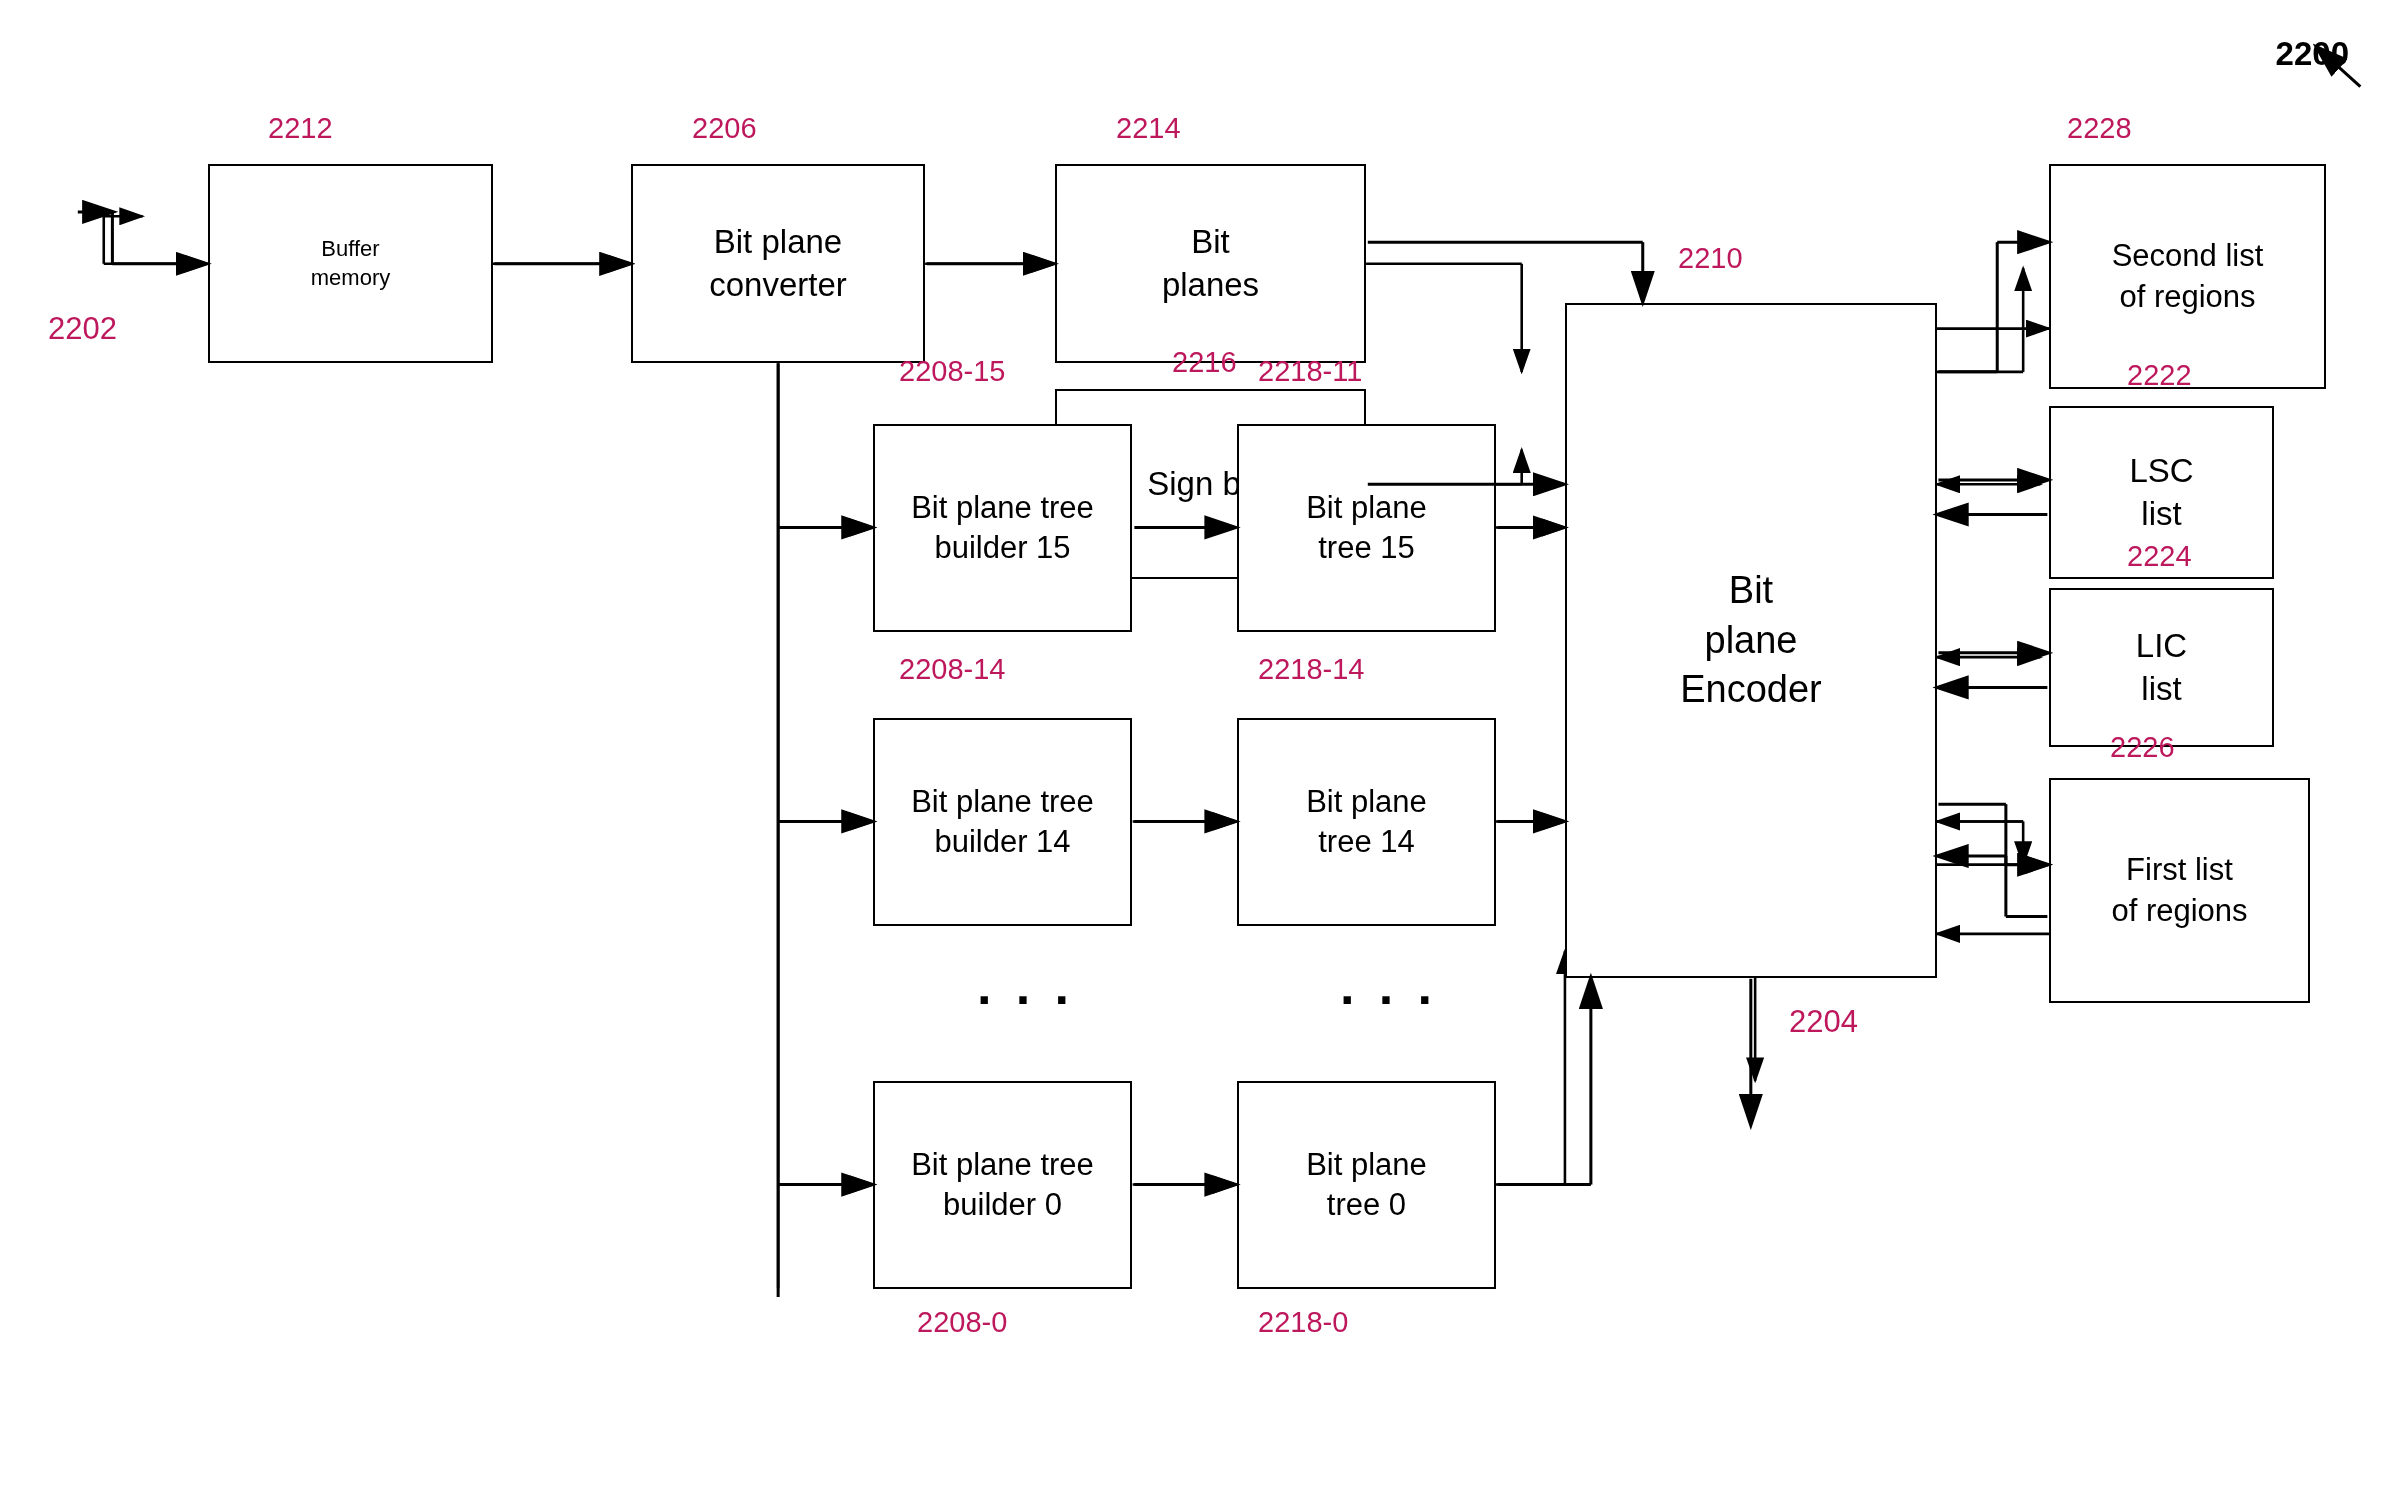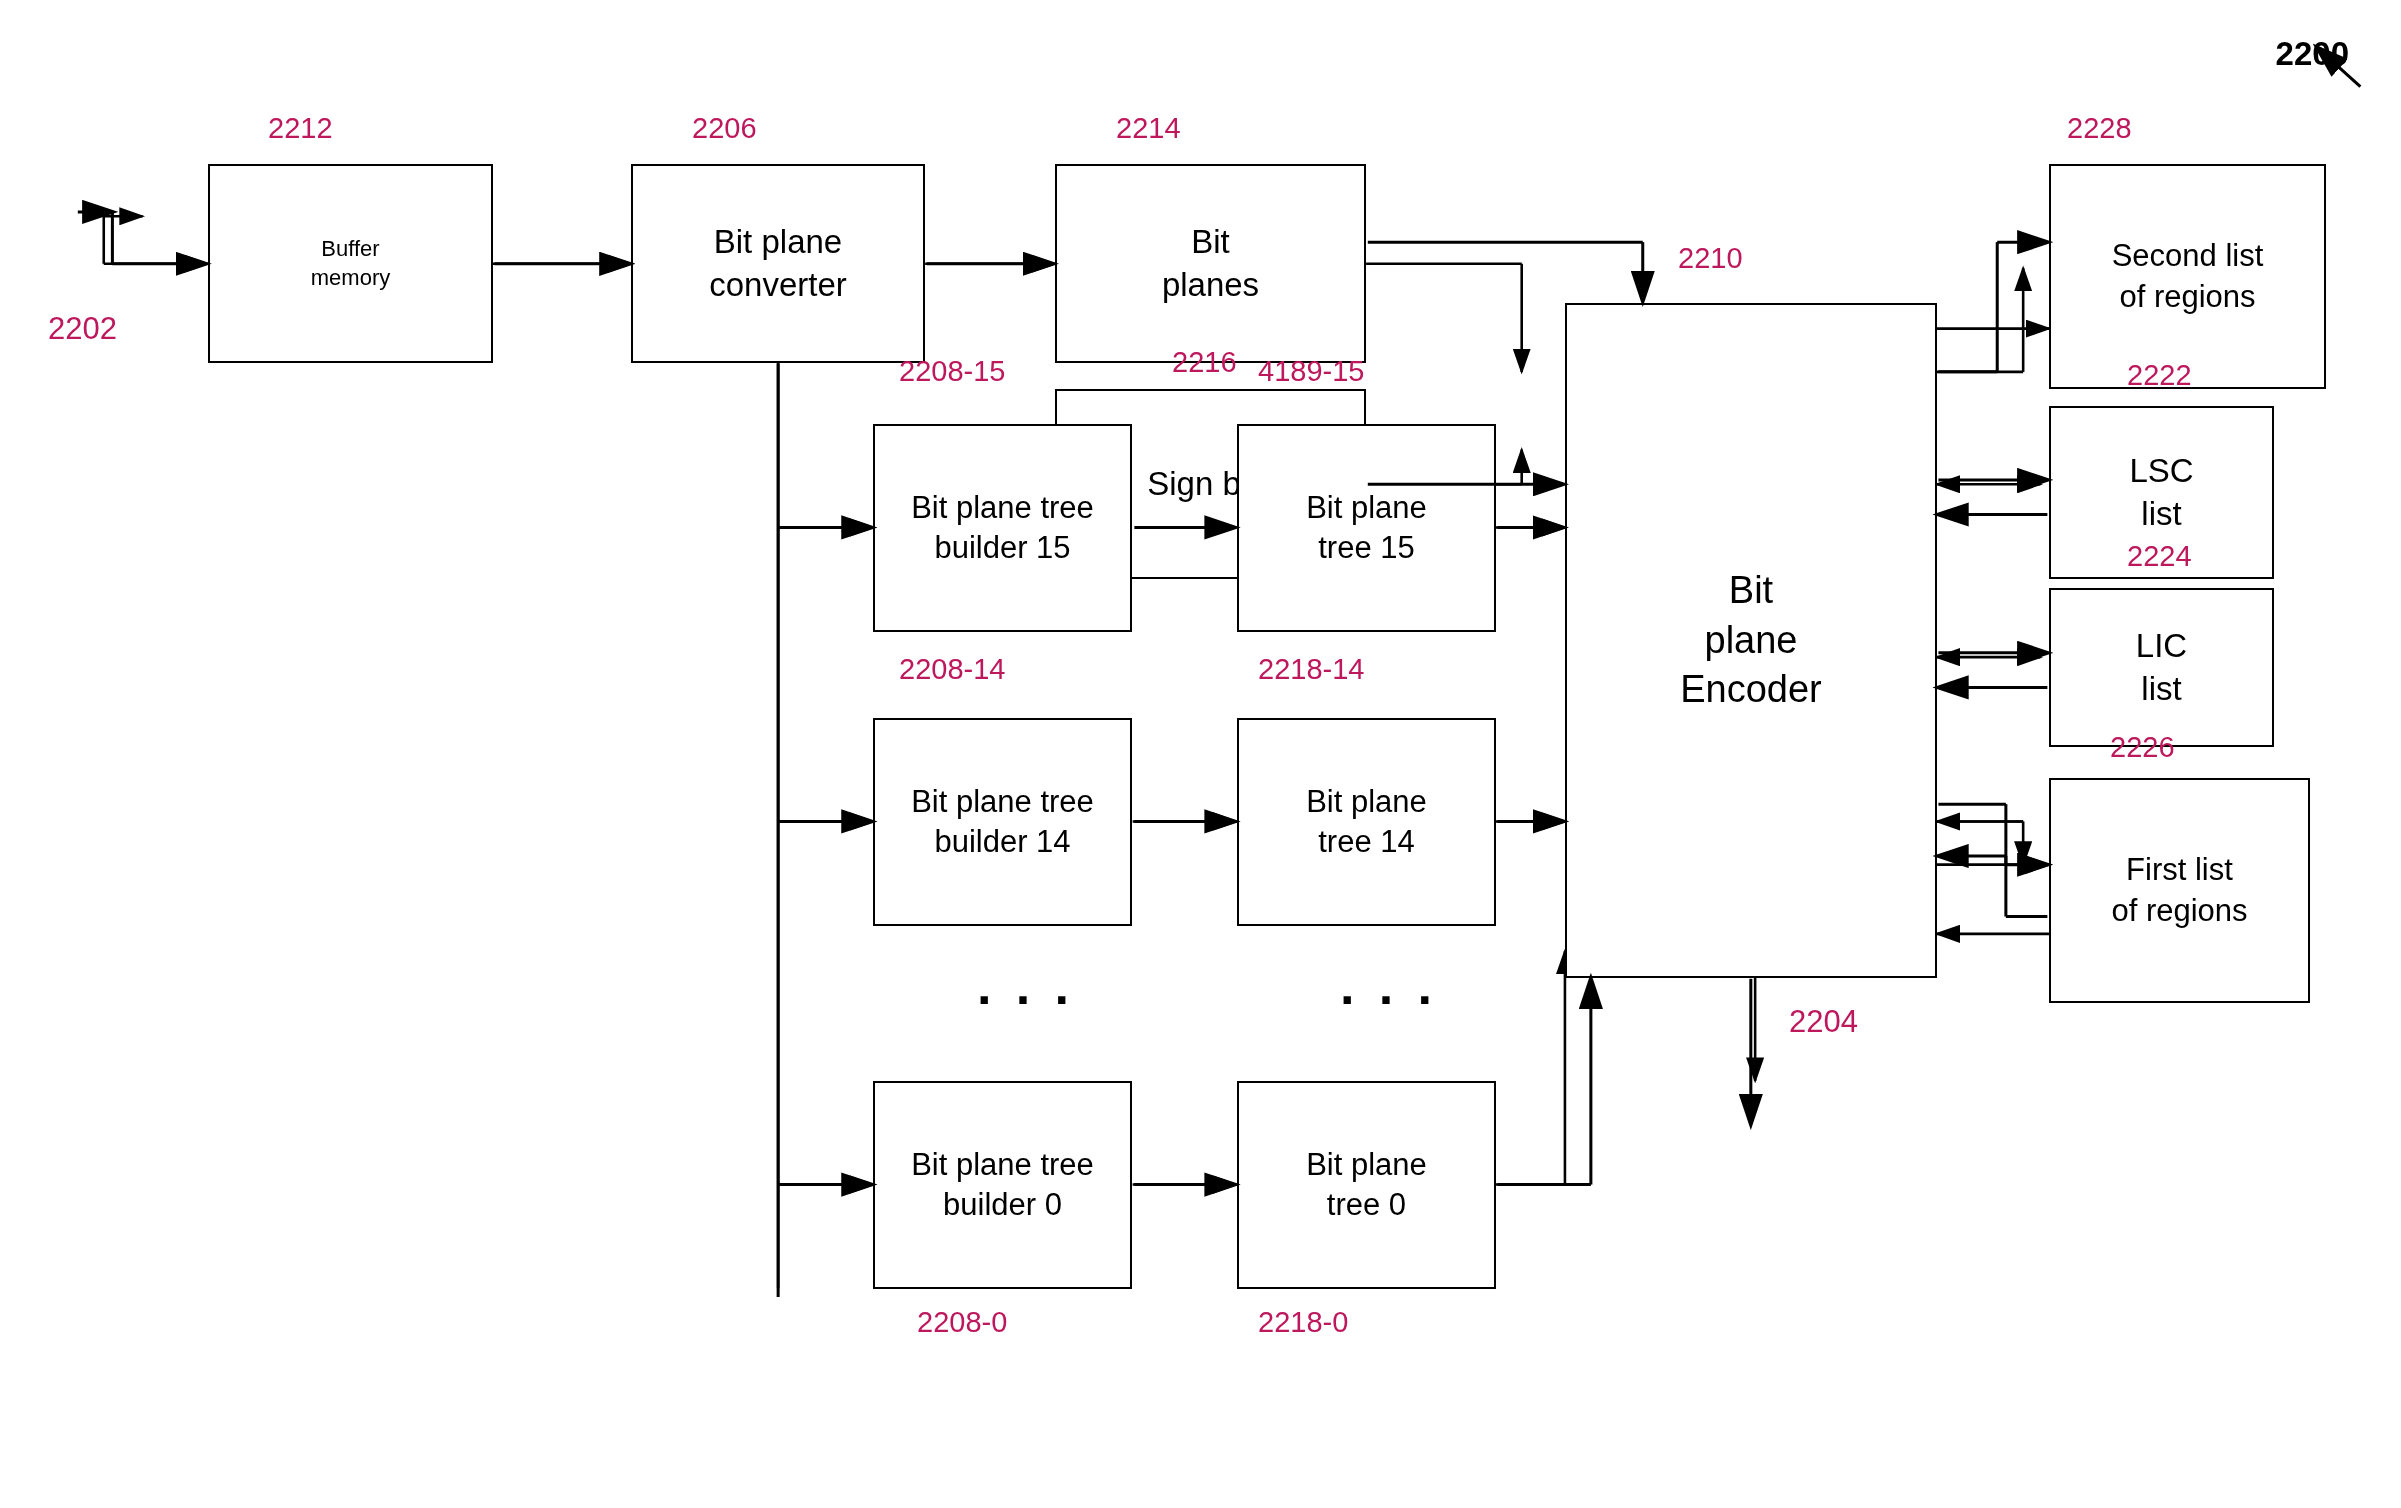--- a/index.html
+++ b/index.html
@@ -202,21 +202,21 @@
 
   <div class="label" style="left:1124px; top:346px;margin-left:48px;">
     <span>2216</span>
   </div>
 
   <div class="label" style="left:899px; top:355px;">
     <span>2208-15</span>
   </div>
 
   <div class="label" style="left:1258px; top:355px;">
-    <span>4189-15</span>
+    <span>2218-11</span>
   </div>
 
   <div class="label" style="left:899px; top:653px;">
     <span>2208-14</span>
   </div>
 
   <div class="label" style="left:1258px; top:653px;">
     <span>2218-14</span>
   </div>
 

